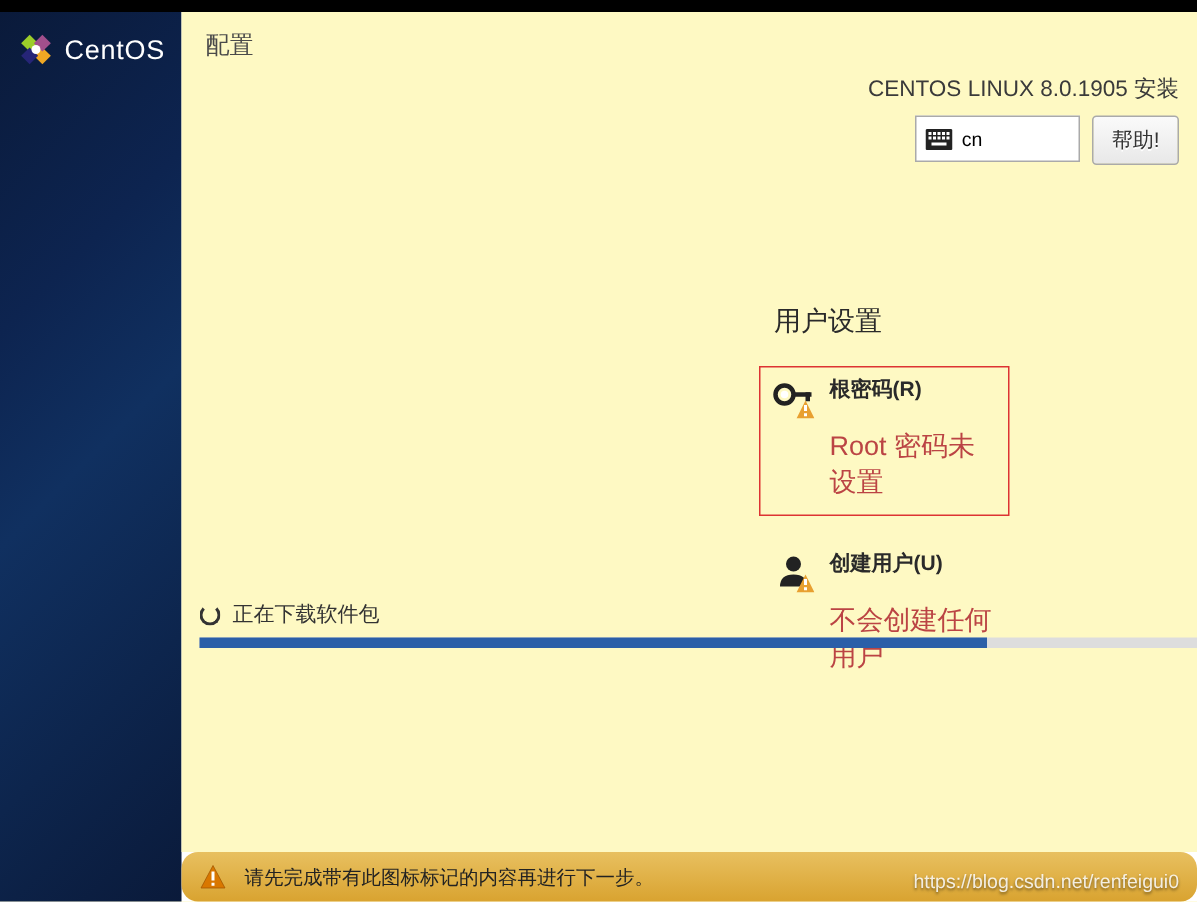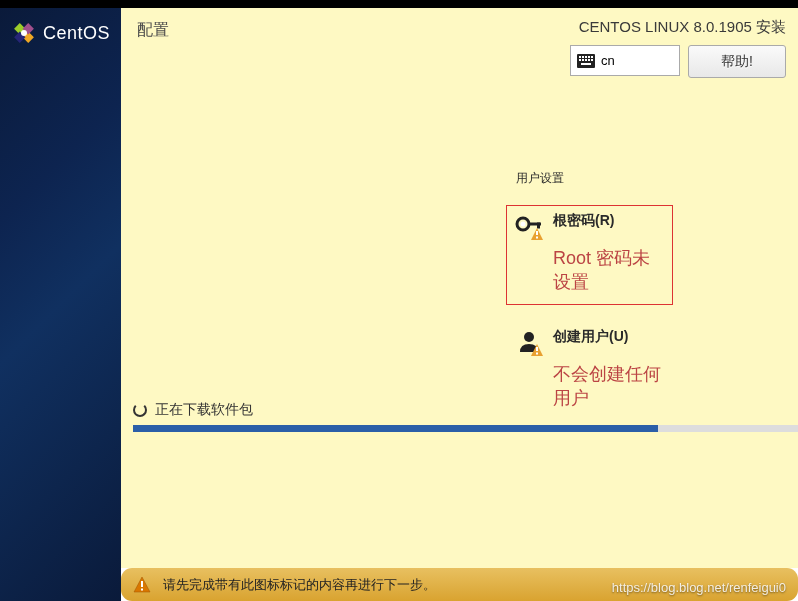--- a/index.html
+++ b/index.html
@@ -36,47 +36,47 @@
       background: #fef9c3;
     }
     .header {
       padding: 10px 12px 12px 16px;
       display: flex;
       justify-content: space-between;
       align-items: flex-start;
     }
     .header-left { font-size: 16px; color: #4a4a4a; font-weight: 500; padding-top: 2px; }
     .header-right { display: flex; flex-direction: column; align-items: flex-end; gap: 8px; }
-    .title-line { font-size: 15px; color: #3a3a3a; }
+    .title-line { font-size: 15px; color: #3a3a3a; margin-top: 32px; }
     .controls { display: flex; gap: 8px; }
     .locale-box {
       background: #fff;
       border: 1px solid #aaa;
       height: 31px;
       width: 110px;
       display: flex;
       align-items: center;
       padding: 0 6px;
       gap: 6px;
     }
     .kbd-icon { width: 18px; height: 14px; }
     .locale-text { font-size: 13px; font-weight: 500; }
     .help-btn {
       background: linear-gradient(#fafafa, #e8e8e8);
       border: 1px solid #aaa;
       border-radius: 3px;
       height: 33px;
-      padding: 0 32px;
+      padding: 0 12px;
       font-size: 14px;
       color: #333;
       cursor: pointer;
       text-shadow: 0 1px 0 #fff;
     }
     .content { padding: 80px 0 0 0; }
-    .section-title { font-size: 12px; color: #2a2a2a; margin-left: 395px; margin-bottom: 18px; }
+    .section-title { font-size: 18px; color: #2a2a2a; margin-left: 395px; margin-bottom: 18px; }
     .option-card {
       margin-left: 385px;
       width: 167px;
       padding: 6px 8px 10px 8px;
       display: flex;
       gap: 10px;
       align-items: flex-start;
       cursor: pointer;
     }
     .option-card.highlighted { border: 1.5px solid #d33; }
@@ -222,13 +222,13 @@
   <span class="warn-triangle">
     <svg viewBox="0 0 18 18">
       <polygon points="9,1 17,16 1,16" fill="#d97700" stroke="#a05500" stroke-width="0.5"></polygon>
       <rect x="8" y="5" width="2" height="6" fill="#fff"></rect>
       <rect x="8" y="12.5" width="2" height="2" fill="#fff"></rect>
     </svg>
   </span>
   <span class="bottom-text">请先完成带有此图标标记的内容再进行下一步。</span>
 </div>
 
-<div class="watermark">https://blog.blog.net/renfeigui0</div>
+<div class="watermark">https://blog.csdn.net/renfeigui0</div>
 
 </body></html>

